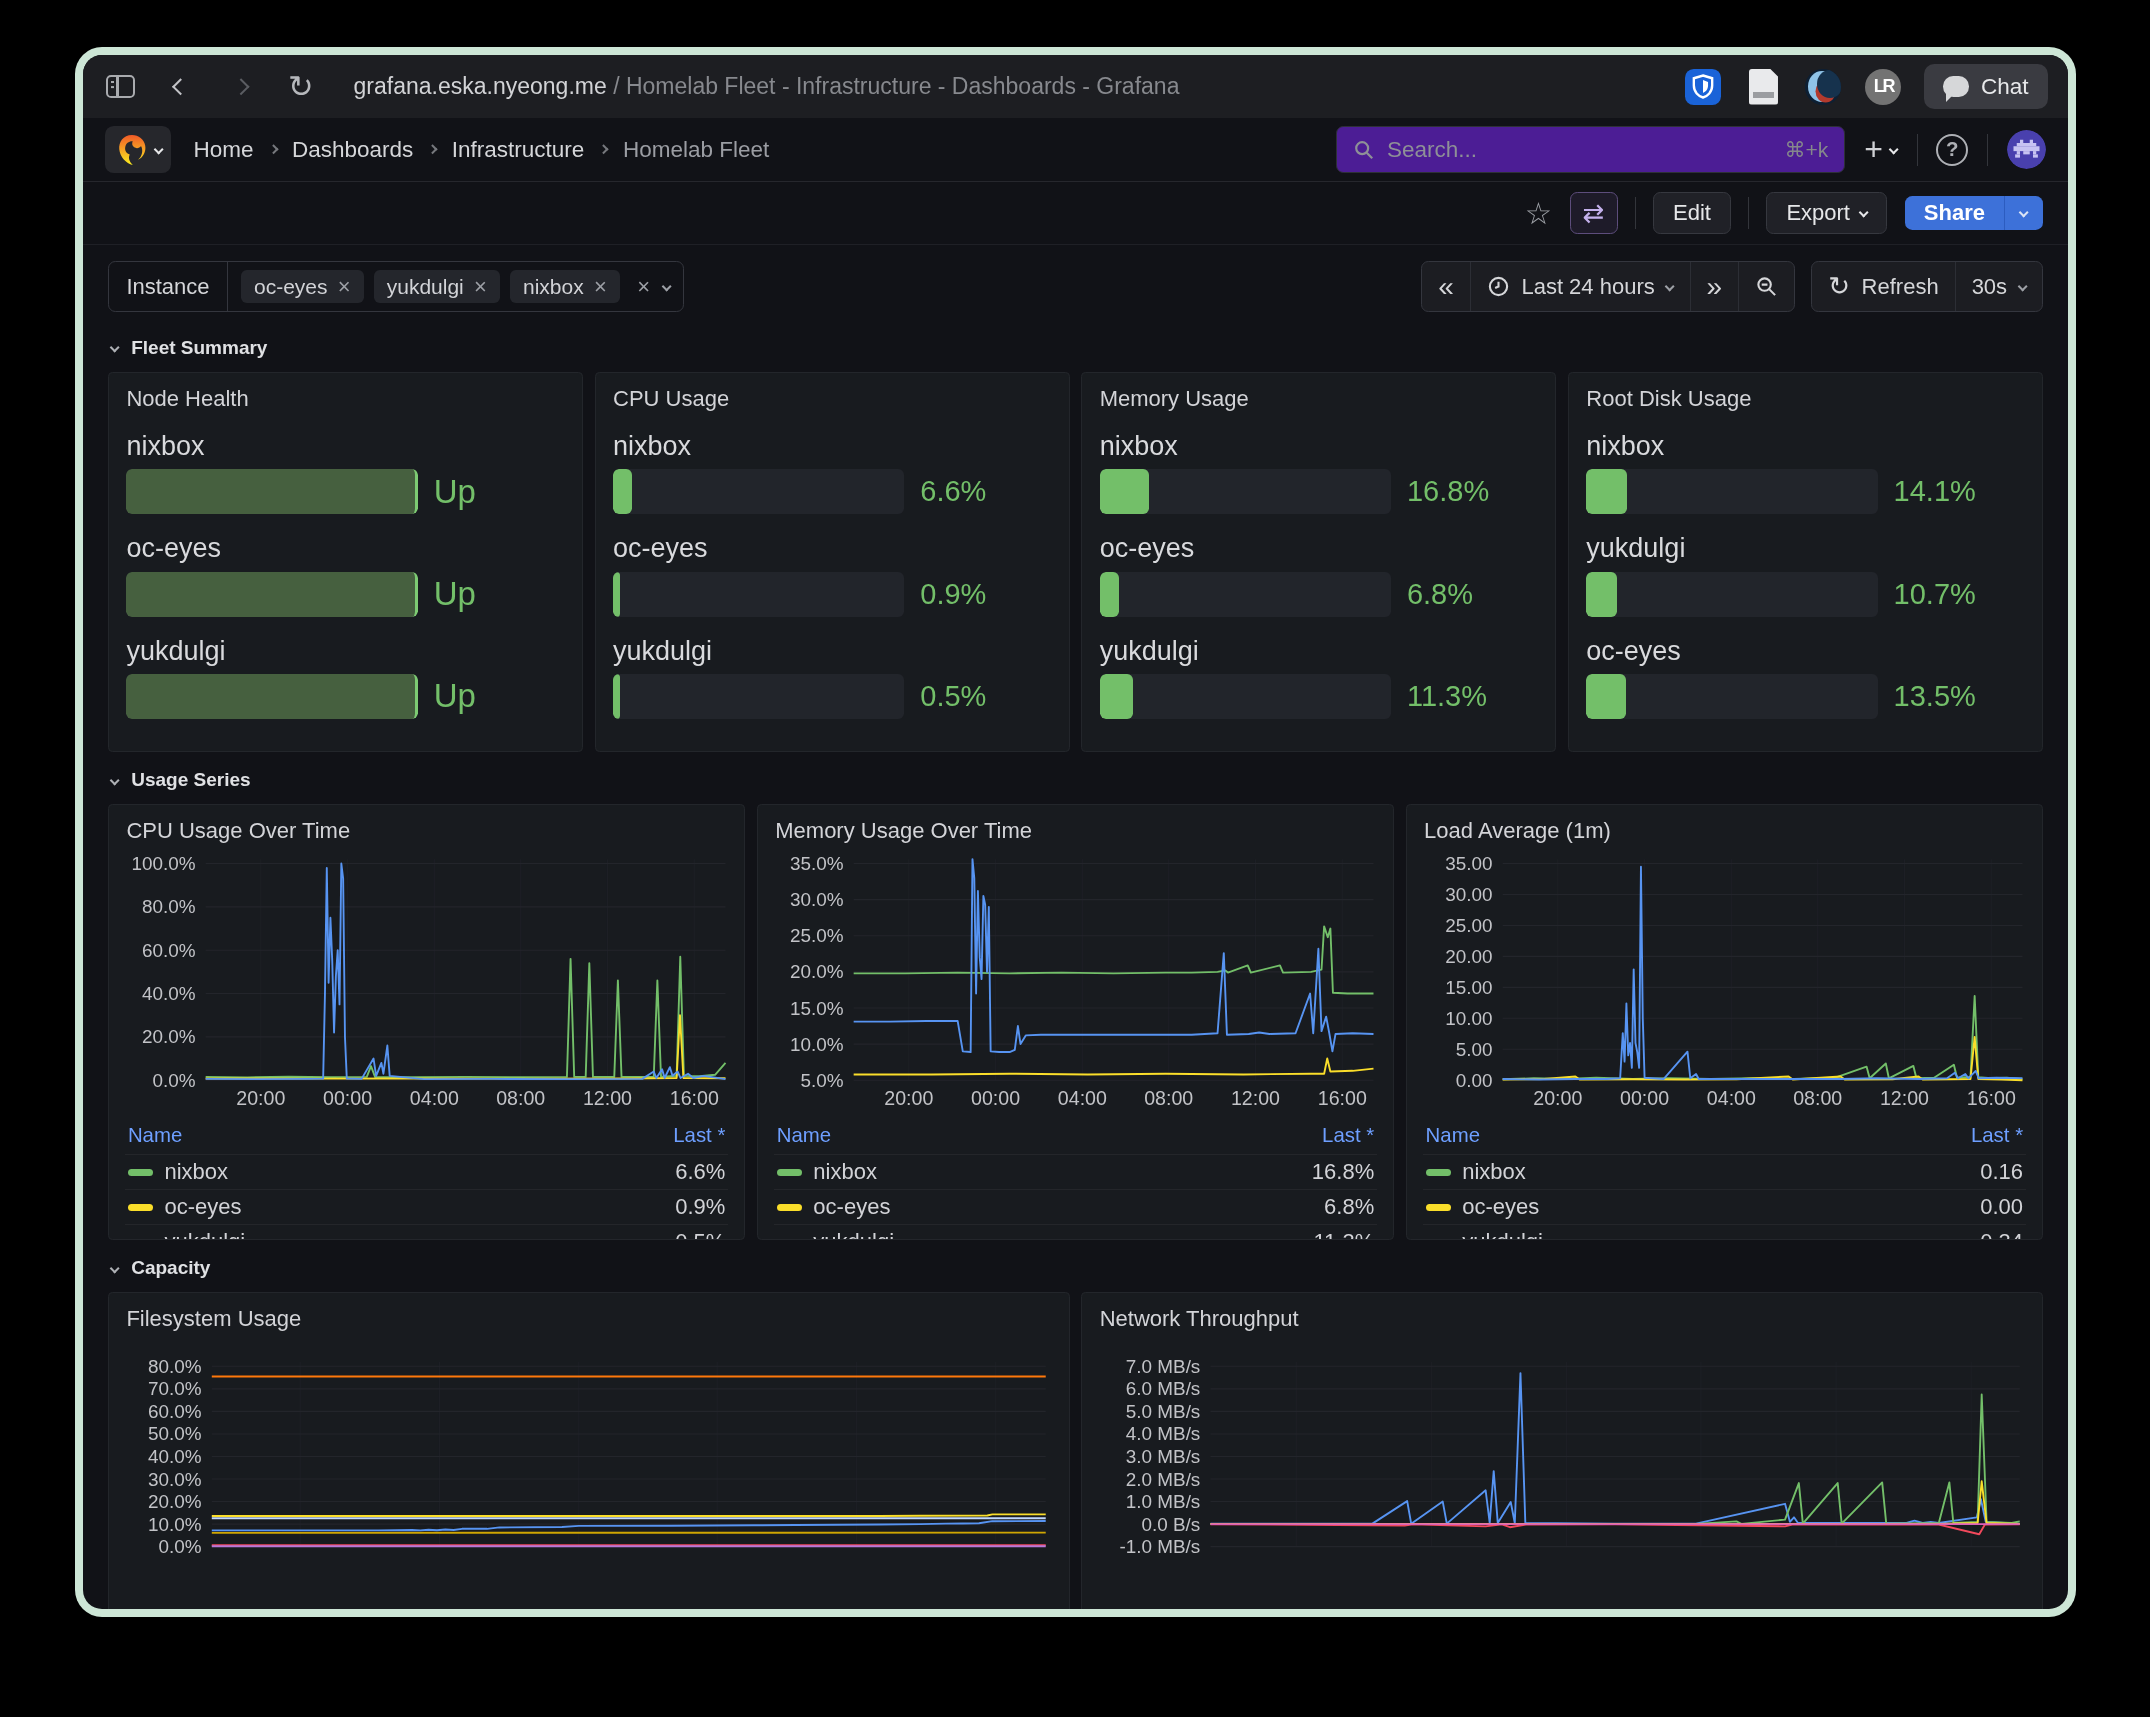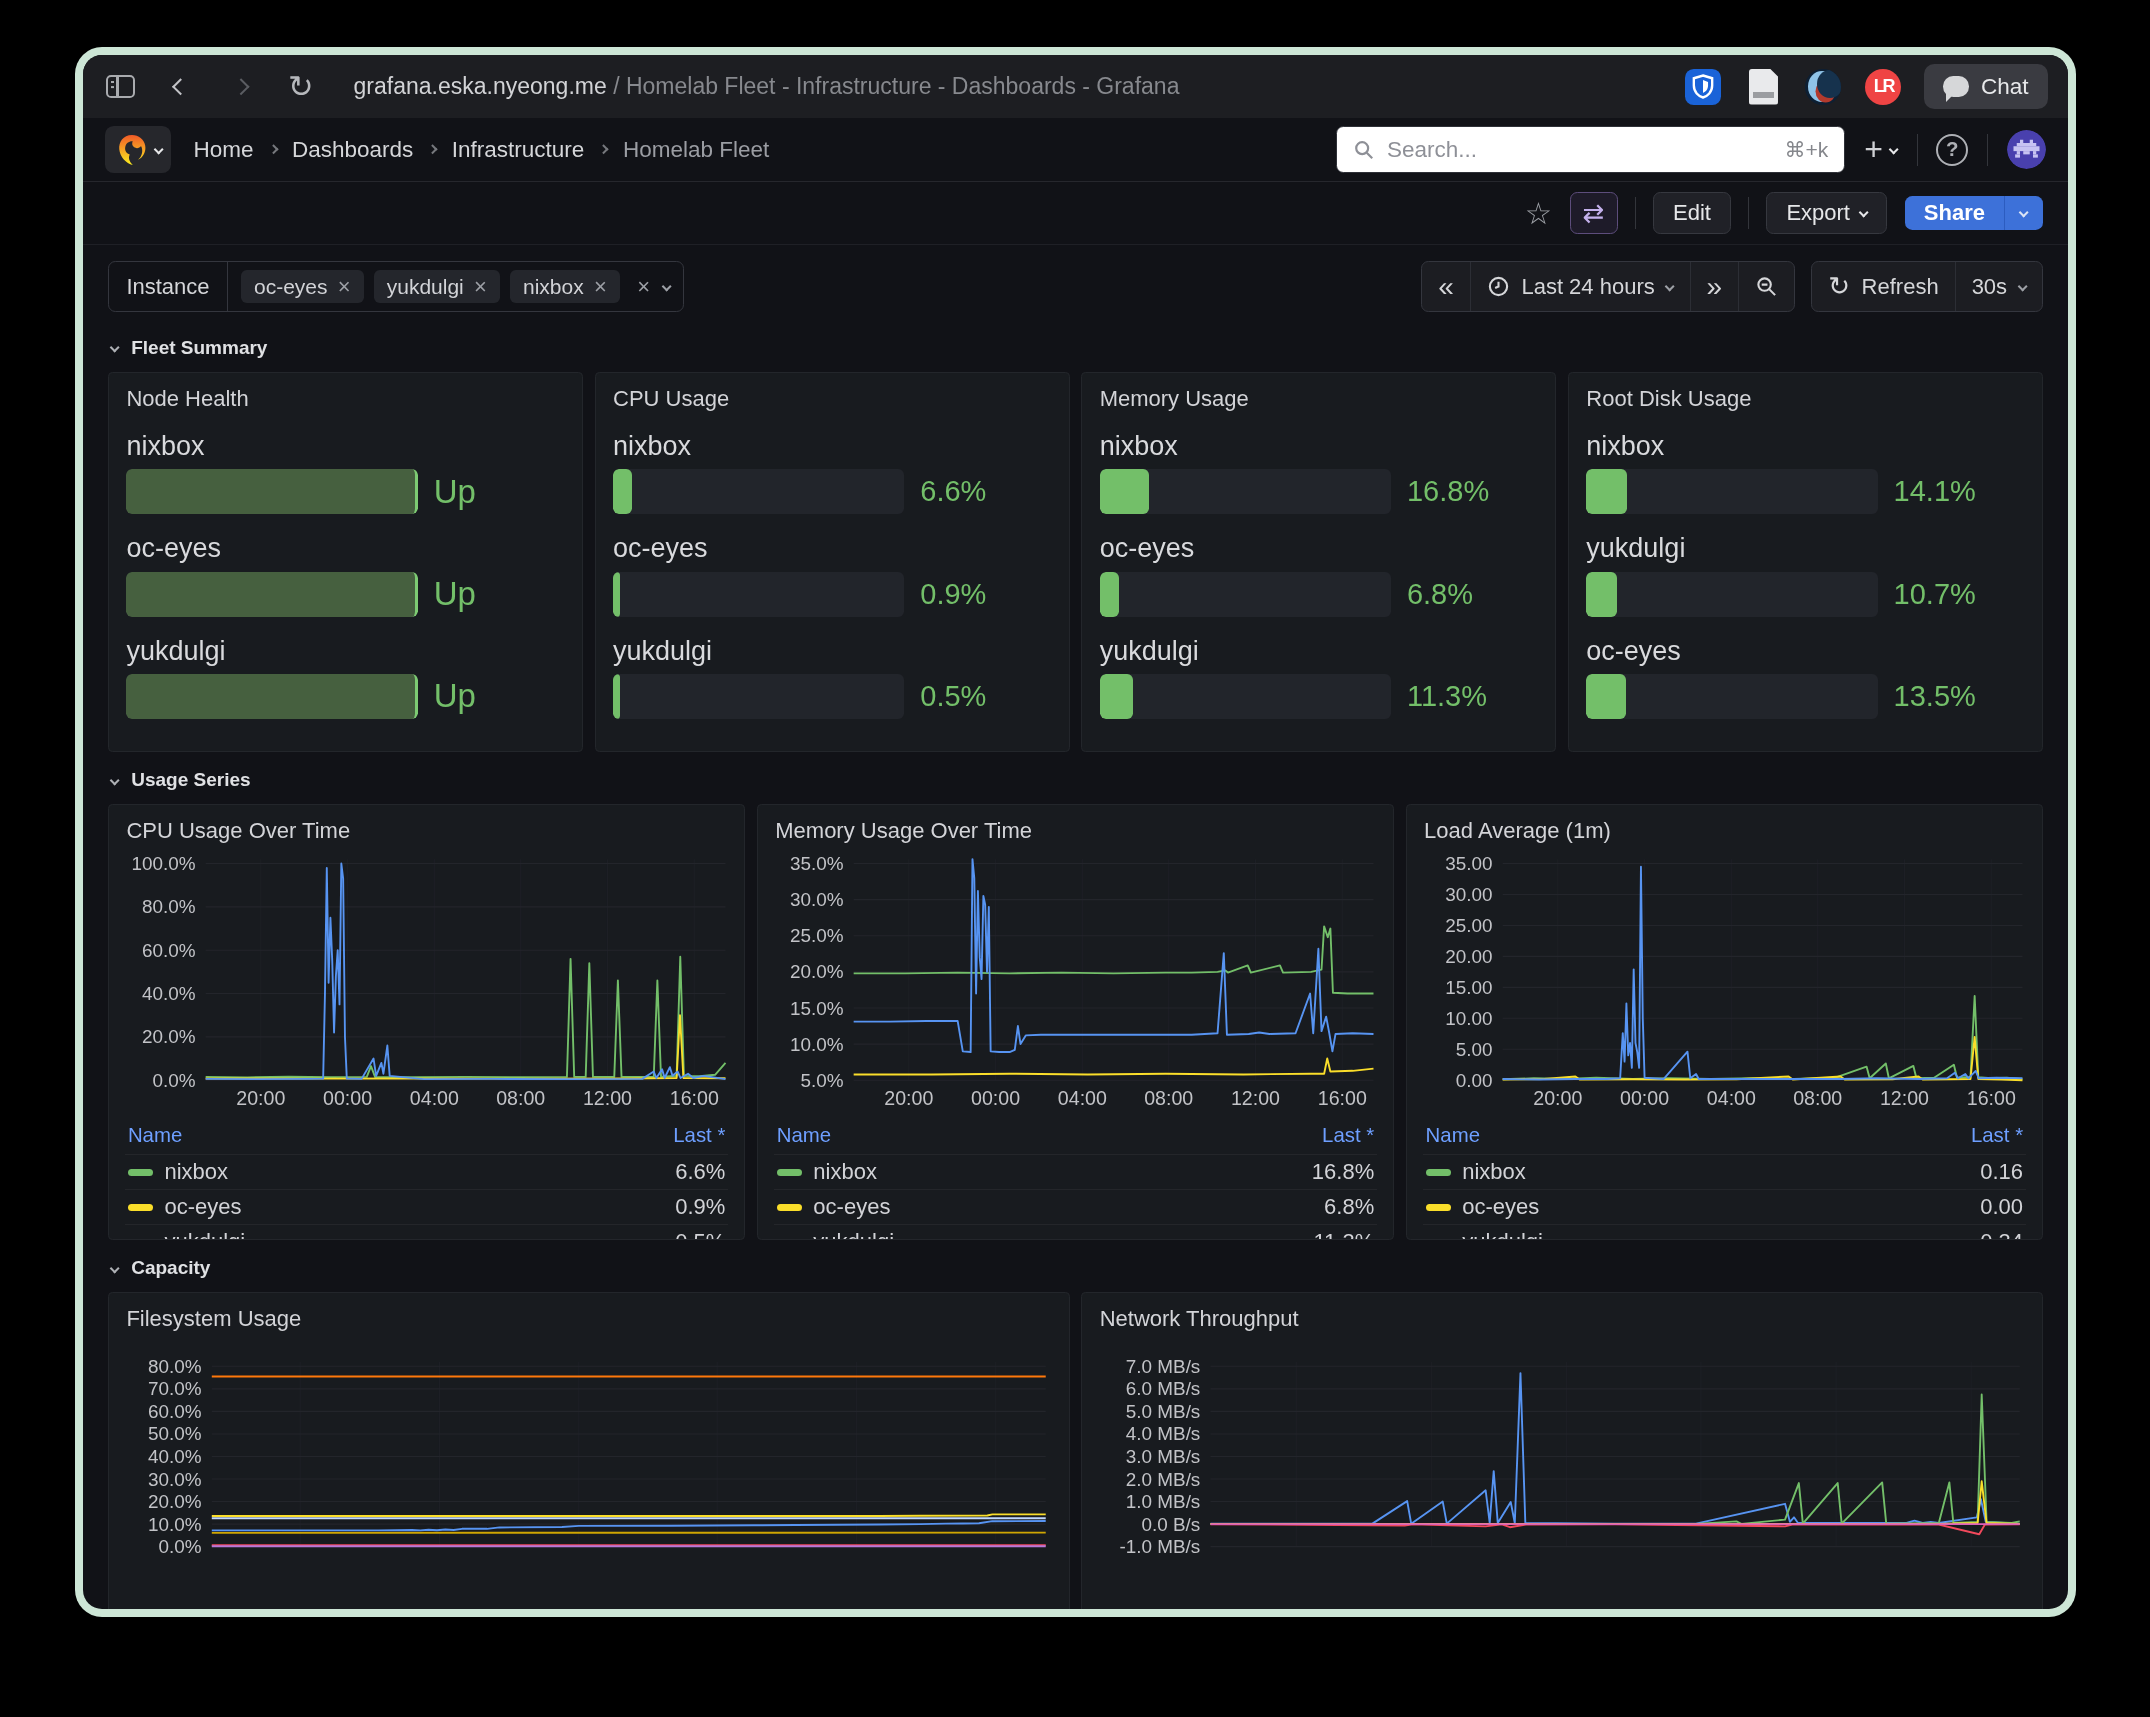--- a/index.html
+++ b/index.html
@@ -30,39 +30,39 @@
   .bw-shield { width:36px; height:36px; border-radius:8.7px; background:#1a63d8; display:flex;
     align-items:center; justify-content:center; }
   .doc-glyph { width:29px; height:36px; background:#e9eaec; border-radius:2.9px; position:relative;
     clip-path:polygon(0 0,72% 0,100% 22%,100% 100%,0 100%); }
   .doc-glyph::after { content:""; position:absolute; left:4.4px; bottom:6.5px; right:4.4px; height:6.5px; background:#9b9da1; }
   .wave-circle { width:36px; height:36px; border-radius:50%; background:#0d1f33; position:relative; overflow:hidden; }
   .wave-circle::before { content:""; position:absolute; left:2.9px; top:2.9px; width:28px; height:30.5px;
     border-radius:50%; background:#8fc3e8; }
   .wave-circle::after { content:""; position:absolute; left:11.6px; top:1.5px; width:26px; height:28px;
     border-radius:50%; background:#16324d; box-shadow:-4.4px 7.3px 0 -2.9px #b33a2d; }
-  .lr-circle { width:36px; height:36px; border-radius:50%; background:#ef4444; color:#fff;
+  .lr-circle { width:36px; height:36px; border-radius:50%; background:#737373; color:#fff;
     font-weight:bold; font-size:18px; letter-spacing:-2.2px; display:flex; align-items:center; justify-content:center; }
   .chat-btn { background:#3a3b41; border-radius:10.2px; height:45px; padding:0 19px; display:flex;
     align-items:center; gap:11.6px; color:#e8e9eb; font-size:22.5px; }
   .bubble { width:26px; height:20.4px; background:#d6d7d9; border-radius:10.2px; position:relative; }
   .bubble::after { content:""; position:absolute; left:2.9px; bottom:-5.8px; border:5.8px solid transparent;
     border-top-color:#d6d7d9; border-left-color:#d6d7d9; }
 
   
   .gf-nav { height:64px; background:#111217; border-bottom:0.7px solid #26272d; display:flex;
     align-items:center; padding:0 22px; }
   .logo-btn { background:#26272c; border-radius:8.7px; height:47px; padding:0 8.7px; display:flex;
     align-items:center; gap:5.8px; }
   .breadcrumb { display:flex; align-items:center; gap:16px; margin-left:22px; font-size:22.5px; color:#d5d6d9; }
   .breadcrumb .sep { width:6.5px; height:6.5px; border-right:2.2px solid #76787d; border-bottom:2.2px solid #76787d;
     transform:rotate(-45deg); }
   .breadcrumb .crumb.last { color:#9b9da3; }
   .nav-right { margin-left:auto; display:flex; align-items:center; gap:19px; }
-  .search-box { width:509px; height:47px; border:0.7px solid #2e3037; background:#ffffff; border-radius:7.3px;
+  .search-box { width:509px; height:47px; border:0.7px solid #2e3037; background:#4c1d95; border-radius:7.3px;
     display:flex; align-items:center; padding:0 16px; gap:11.6px; color:#8e9097; font-size:22.5px; }
   .search-box .shortcut { margin-left:auto; color:#85878c; font-size:21px; }
   .plus-btn { color:#cfd0d4; font-size:32px; display:flex; align-items:center; gap:7.3px; }
   .vdiv { width:0.7px; height:32px; background:#33353b; }
   .help-circle { width:32px; height:32px; border-radius:50%; border:2.2px solid #aeb0b5; color:#aeb0b5;
     font-size:20.4px; font-weight:bold; display:flex; align-items:center; justify-content:center; }
   .avatar { width:39px; height:39px; border-radius:50%; overflow:hidden; }
 
   
   .dash-toolbar { height:63px; border-bottom:0.7px solid #1f2026; display:flex; align-items:center;

